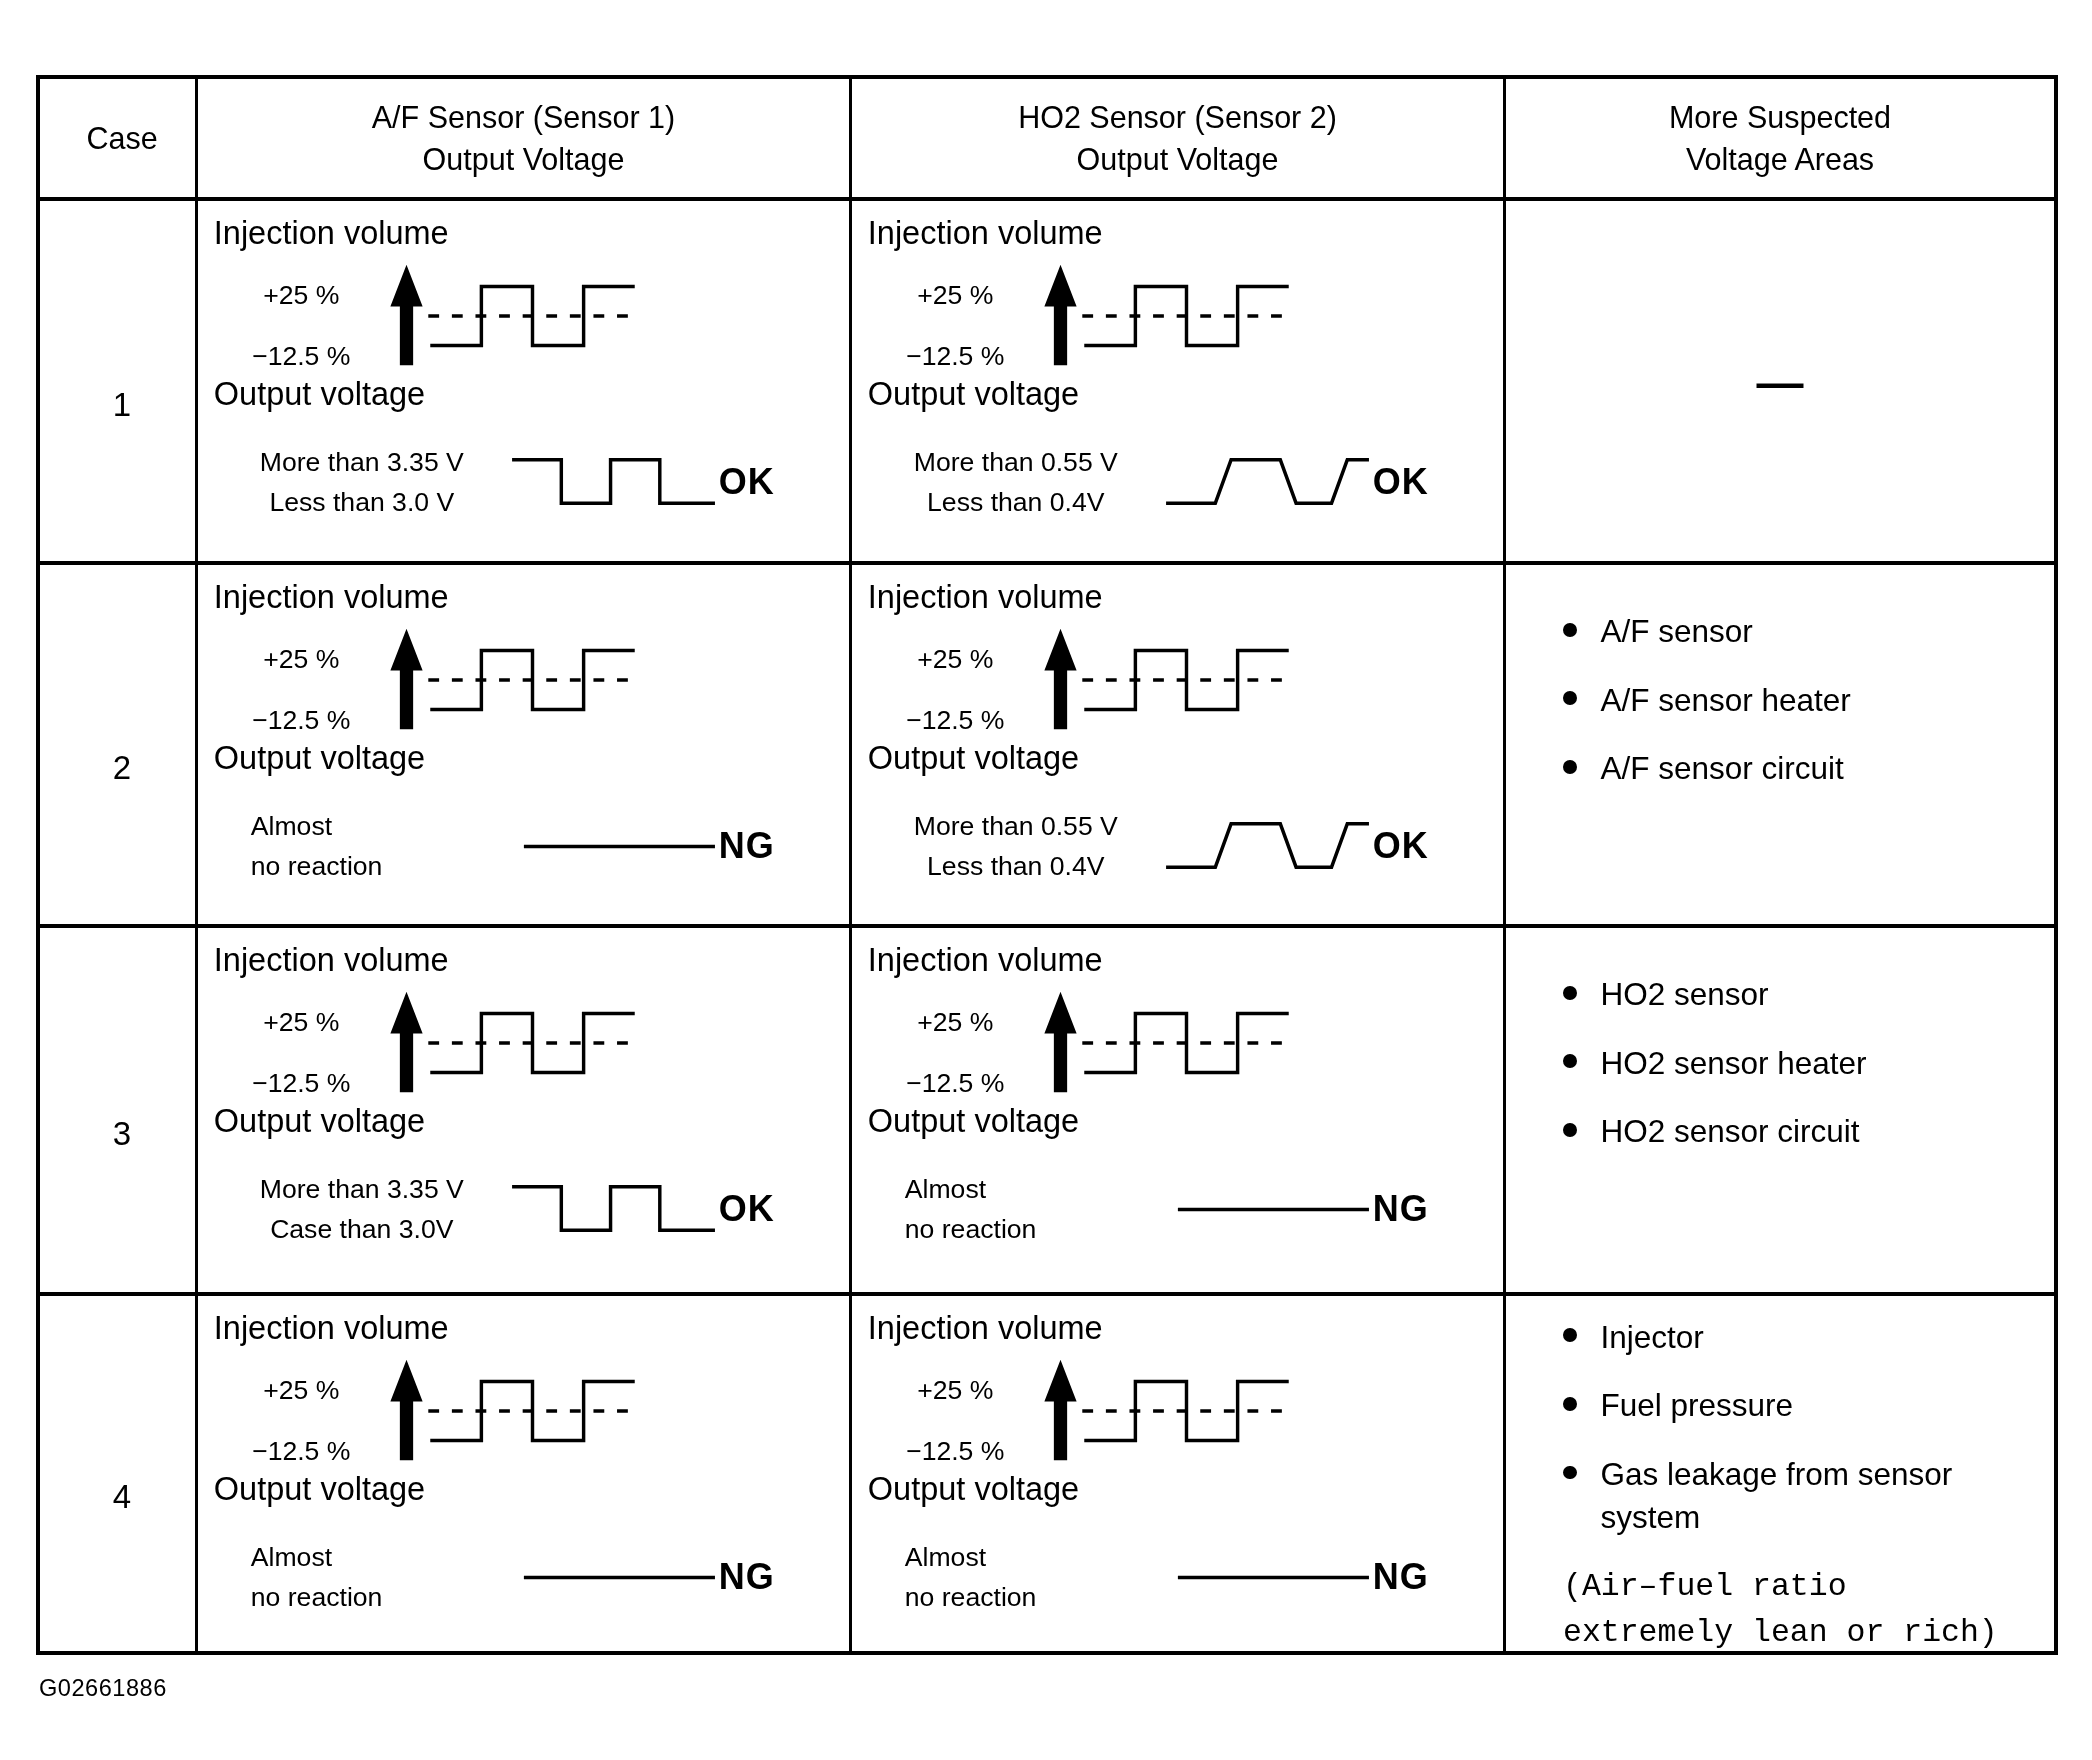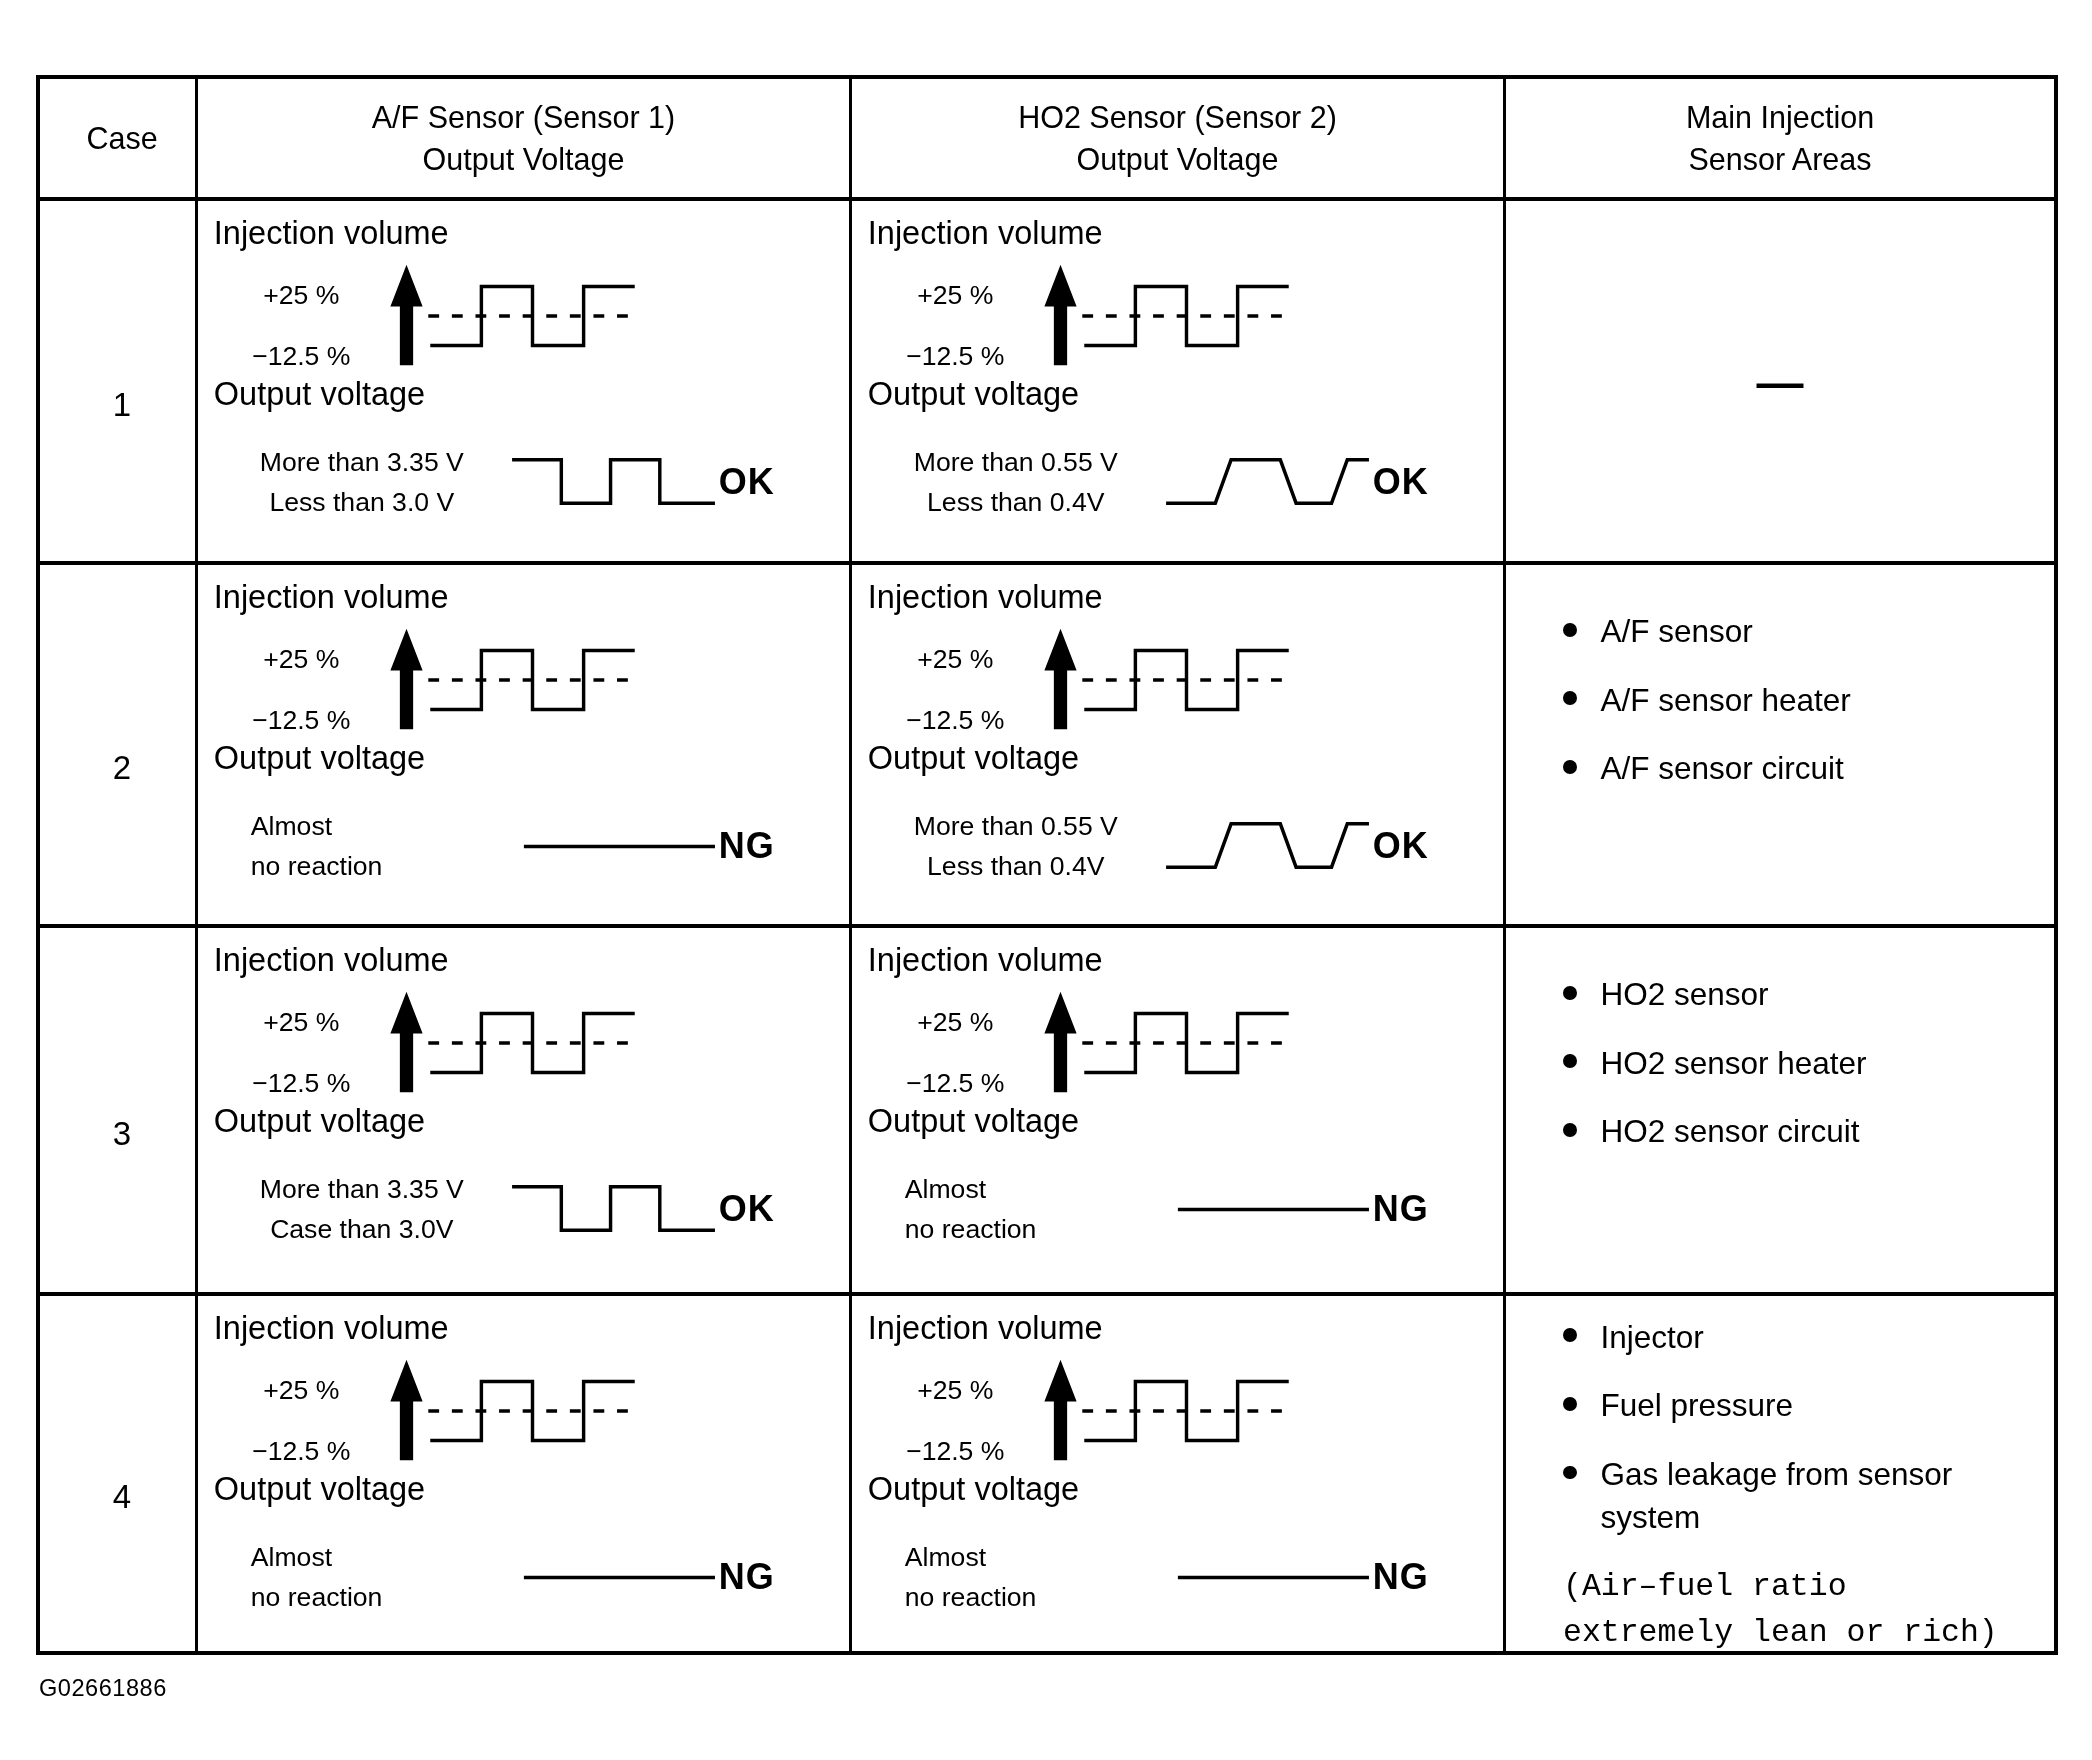--- a/index.html
+++ b/index.html
@@ -93,22 +93,22 @@
     </div>
     <div class="cell r0 hcell">
       <span>A/F Sensor (Sensor 1)</span>
       <span>Output Voltage</span>
     </div>
     <div class="cell r0 hcell">
       <span>HO2 Sensor (Sensor 2)</span>
       <span>Output Voltage</span>
     </div>
     <div class="cell r0 hcell">
-      <span>Main Injection</span>
-      <span>Sensor Areas</span>
+      <span>More Suspected</span>
+      <span>Voltage Areas</span>
     </div>
 
     <div class="cell c0 casecell">
       <span>1</span>
     </div>
 
     <div class="cell sensor">
       <div class="block-title">Injection volume</div>
       <div class="inj-row">
         <div class="pct">

